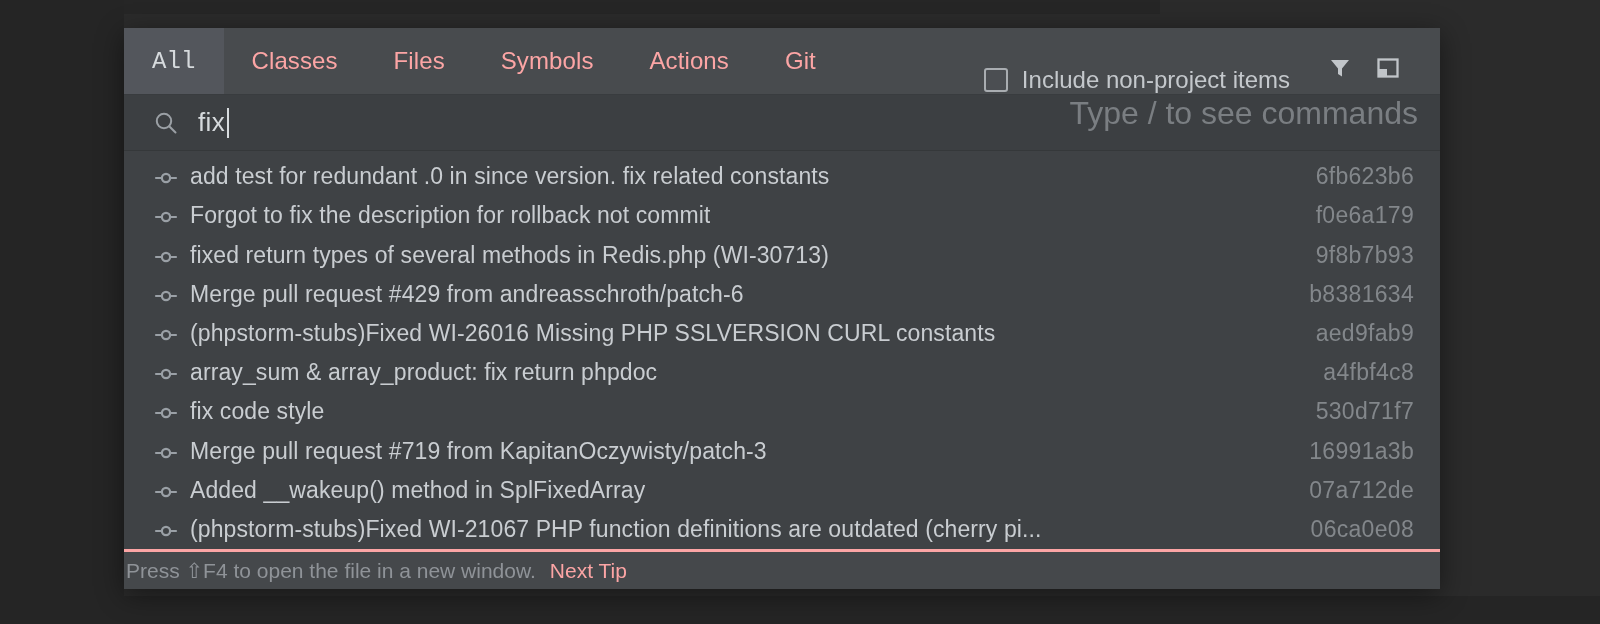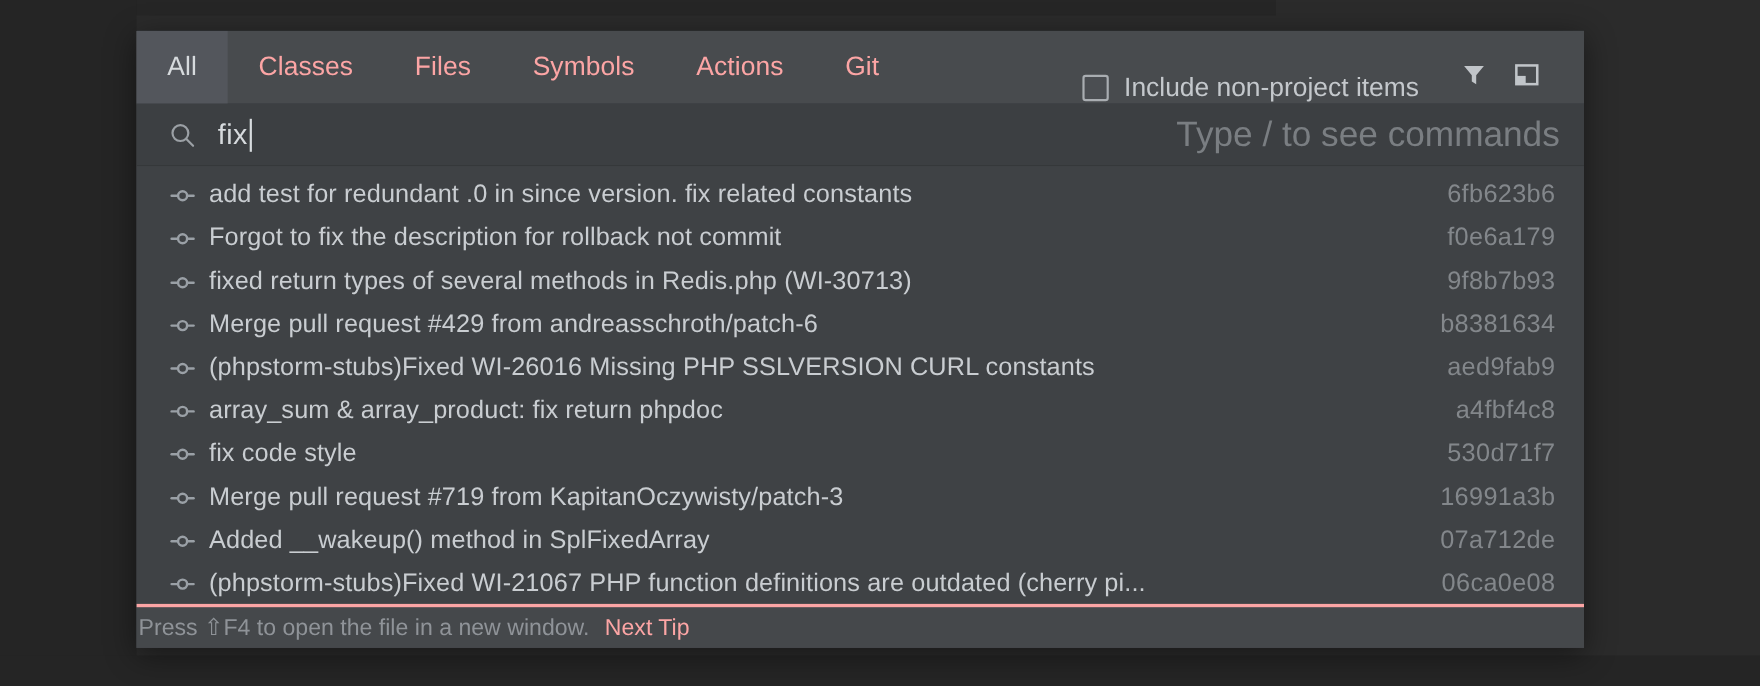--- a/index.html
+++ b/index.html
@@ -69,20 +69,21 @@
     align-items: center;
     padding: 0 28px;
     font-size: 24px;
     color: #fca5a5;
     cursor: default;
     letter-spacing: .1px;
   }
   .tab.selected {
     background: #53565c;
     color: #d6dadd;
+    font-family: Liberation Mono, monospace;
   }
 
   .header-right {
     margin-left: auto;
     display: flex;
     align-items: flex-end;
     padding-right: 28px;
     gap: 0;
   }
   .checkbox-wrap {
@@ -112,21 +113,20 @@
     justify-content: center;
     cursor: default;
   }
 
   
   #searchrow {
     position: relative;
     height: 55px;
     background: #3c3f42;
     display: flex;
-    align-items: center;
     padding: 0 22px 0 28px;
     border-bottom: 1px solid #35383a;
   }
   #search-icon-slot {
     width: 34px;
     display: flex;
     align-items: center;
     justify-content: flex-start;
   }
   #search-text-wrap {

